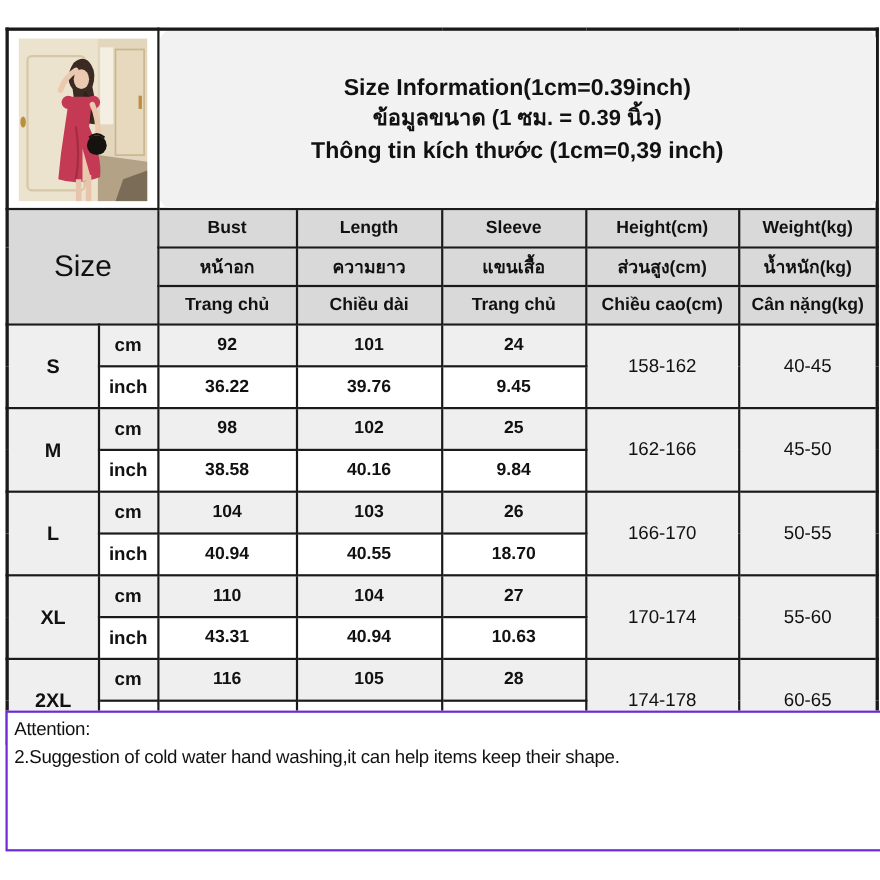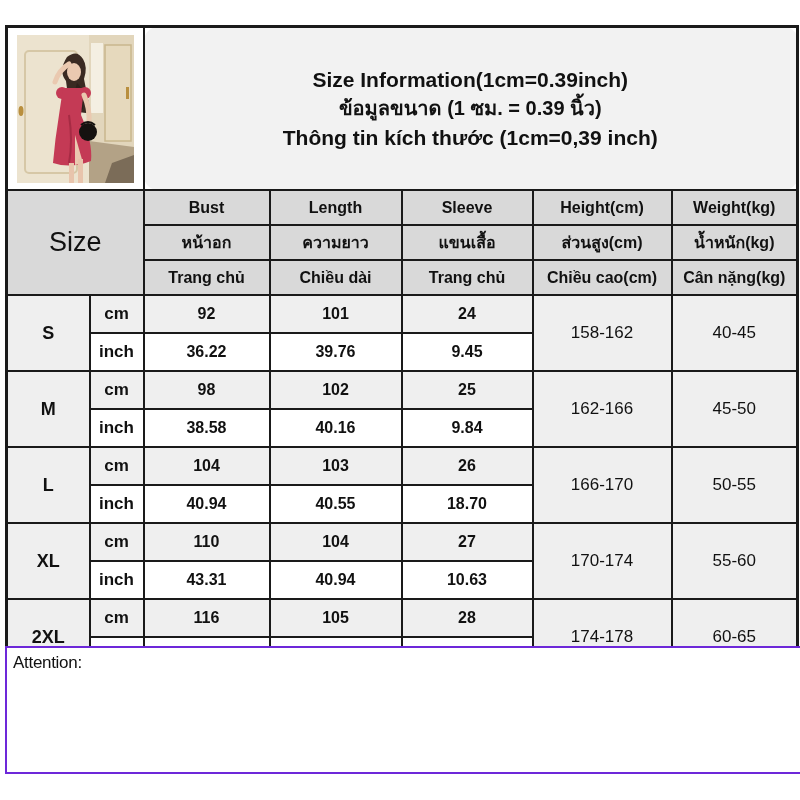--- a/index.html
+++ b/index.html
@@ -185,15 +185,16 @@
       <td class="unit">inch</td>
       <td class="val">45.67</td>
       <td class="val">41.34</td>
       <td class="val">11.02</td>
     </tr>
   </tbody>
     </table>
 
   <div class="attention-box">
     <div class="att-line">Attention:</div>
+    <div class="att-line">2.Suggestion of cold water hand washing,it can help items keep their shape.</div>
   </div>
 
 </div>
 
 </body></html>

